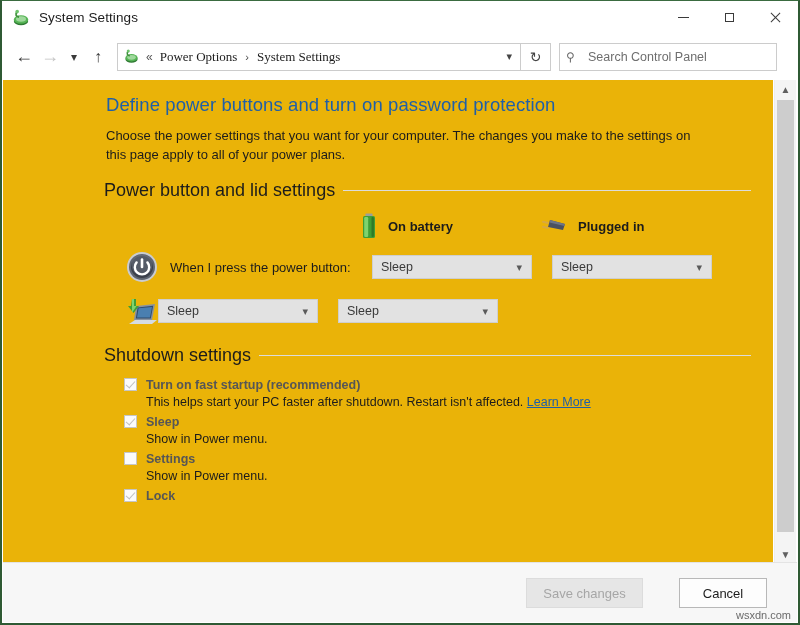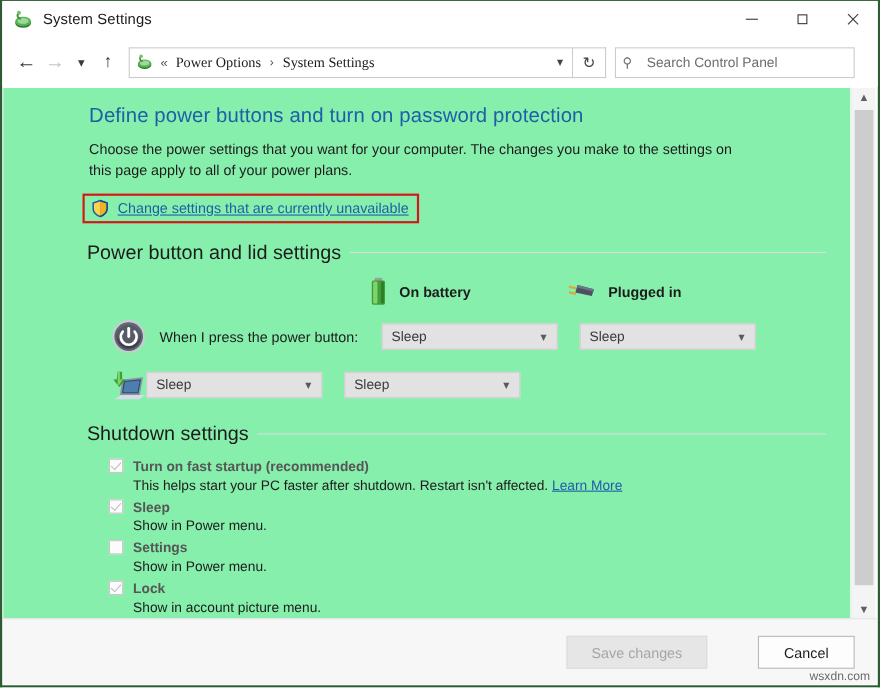--- a/index.html
+++ b/index.html
@@ -180,22 +180,23 @@
     color: #6e6e6e;
   }
 
   
   .content {
     position: absolute;
     top: 79px;
     left: 1px;
     right: 25px;
     bottom: 60px;
-    background: #86efac;
+    background: #eab308;
     overflow: hidden;
+    padding-left: 25px;
   }
   .pane-inner { padding: 14px 0 0 78px; }
 
   .page-title {
     font-size: 18.5px;
     color: #1f5fa8;
     font-weight: normal;
     margin: 0 0 10px 0;
     letter-spacing: 0.1px;
   }
@@ -414,27 +415,27 @@
     font-size: 13px;
     color: #1c1c1c;
     display: flex;
     align-items: center;
     justify-content: center;
     box-sizing: border-box;
     cursor: default;
   }
   .btn-save {
     right: 154px;
-    width: 128px;
+    width: 117px;
     background: #e6e6e6;
     border-color: #dcdcdc;
     color: #a6a6a6;
   }
   .btn-cancel {
-    right: 20px;
+    right: 30px;
     width: 88px;
     background: #fdfdfd;
     border-color: #b8b8b8;
   }
   .watermark {
     position: absolute;
     right: 6px;
     bottom: 1px;
     font-size: 11px;
     color: #6b6b6b;
@@ -506,34 +507,20 @@
       <span class="search-ph">Search Control Panel</span>
     </div>
   </div>
 
   <div class="content">
     <div class="pane-inner">
 
       <h1 class="page-title">Define power buttons and turn on password protection</h1>
       <p class="page-desc">Choose the power settings that you want for your computer. The changes you make to the settings on this page apply to all of your power plans.</p>
 
-      <div class="uac-row-wrap">
-        <div class="uac-row">
-          <span class="shield">
-            <svg class="ico-svg" viewBox="0 0 16 17">
-              <path d="M8 0.6 L15 3 V8.5 C15 12.6 11.8 15.3 8 16.4 C4.2 15.3 1 12.6 1 8.5 V3 Z" fill="#1f5fa8"></path>
-              <path d="M8 0.6 L15 3 V8.5 C15 12.6 11.8 15.3 8 16.4 Z" fill="#164b86"></path>
-              <path d="M8 2.1 L13.6 4 V8.5 C13.6 11.7 11.1 14 8 15 Z" fill="#f0b323"></path>
-              <path d="M8 2.1 L2.4 4 V8.5 C2.4 11.7 4.9 14 8 15 Z" fill="#ffd24d"></path>
-            </svg>
-          </span>
-          <span class="uac-link">Change settings that are currently unavailable</span>
-        </div>
-        <div class="redbox"></div>
-      </div>
 
       
       <div class="group">
         <span class="group-label">Power button and lid settings</span>
         <span class="group-rule"></span>
       </div>
 
       <div class="modes">
         <div class="mode">
           <span style="width:18px;height:26px;display:block;">
@@ -637,21 +624,20 @@
             <span class="check-title">Settings</span>
           </div>
           <div class="check-sub">Show in Power menu.</div>
         </div>
 
         <div class="check-item">
           <div class="check-line">
             <span class="cbox checked"></span>
             <span class="check-title">Lock</span>
           </div>
-          <div class="check-sub">Show in account picture menu.</div>
         </div>
 
       </div>
     </div>
   </div>
 
   <div class="scrollbar">
     <div class="sb-btn">▲</div>
     <div class="sb-track">
       <div class="sb-thumb"></div>

